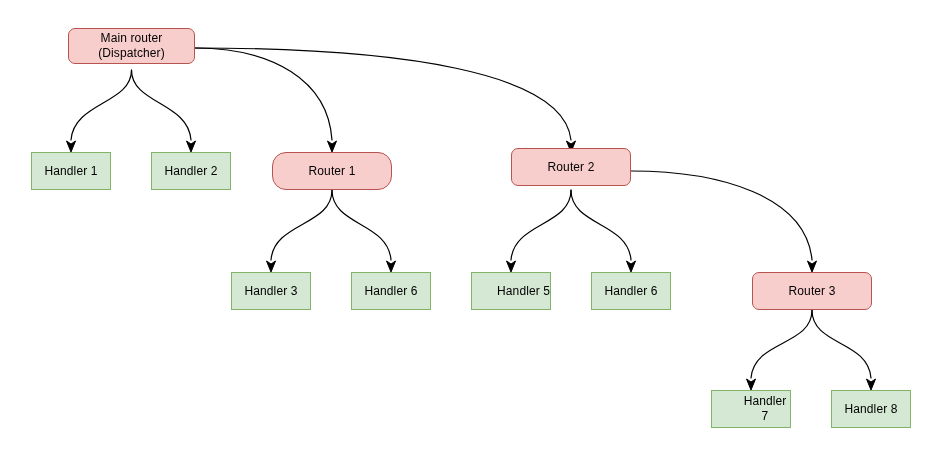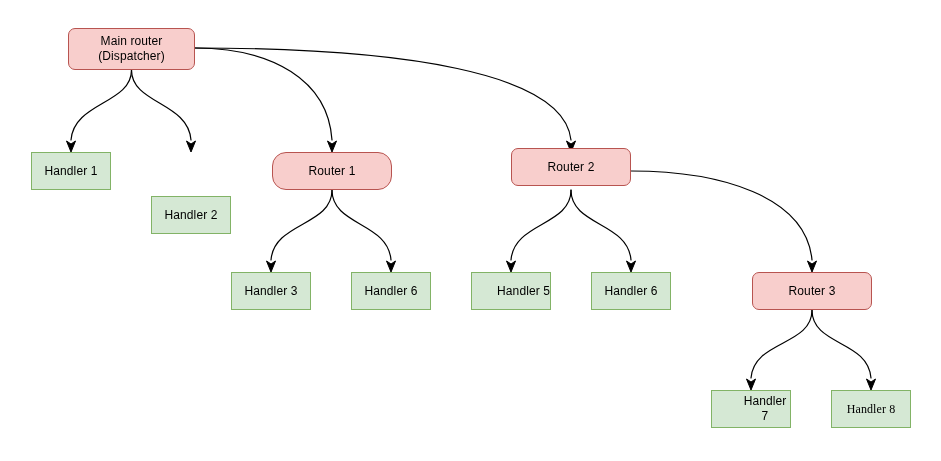--- a/index.html
+++ b/index.html
@@ -104,27 +104,27 @@
       <g>
         <path class="edge-path" d="M 812 310 C 812 346 754 340 751 378"></path>
         <path class="edge-head" d="M 746.5 379 L 751 390 L 755.5 379 L 751 382 Z"></path>
       </g>
       <g>
         <path class="edge-path" d="M 812 310 C 812 346 868 340 871 378"></path>
         <path class="edge-head" d="M 866.5 379 L 871 390 L 875.5 379 L 871 382 Z"></path>
       </g>
     </svg>
   <div id="node-layer">
-      <div class="node node-router" style="left: 68px; top: 28px; width: 127px; height: 42px;"><span>Main router
+      <div class="node node-router" style="left: 68px; top: 28px; width: 127px; height: 36px;"><span>Main router
 (Dispatcher)</span></div>
       <div class="node node-handler" style="left: 31px; top: 152px; width: 80px; height: 38px;"><span>Handler 1</span></div>
-      <div class="node node-handler" style="left: 151px; top: 152px; width: 80px; height: 38px; margin-top: 44px;"><span>Handler 2</span></div>
+      <div class="node node-handler" style="left: 151px; top: 152px; width: 80px; height: 38px;"><span>Handler 2</span></div>
       <div class="node node-router" style="left: 272px; top: 152px; width: 120px; height: 38px; border-radius: 14px;"><span>Router 1</span></div>
       <div class="node node-router" style="left: 511px; top: 148px; width: 120px; height: 38px;"><span>Router 2</span></div>
       <div class="node node-handler" style="left: 231px; top: 272px; width: 80px; height: 38px;"><span>Handler 3</span></div>
       <div class="node node-handler" style="left: 351px; top: 272px; width: 80px; height: 38px;"><span>Handler 6</span></div>
       <div class="node node-handler" style="left: 471px; top: 272px; width: 80px; height: 38px; justify-content: flex-end;"><span>Handler 5</span></div>
       <div class="node node-handler" style="left: 591px; top: 272px; width: 80px; height: 38px;"><span>Handler 6</span></div>
       <div class="node node-router" style="left: 752px; top: 272px; width: 120px; height: 38px;"><span>Router 3</span></div>
       <div class="node node-handler" style="left: 711px; top: 390px; width: 80px; height: 38px; padding-left: 28px;"><span>Handler 7</span></div>
-      <div class="node node-handler" style="left: 831px; top: 390px; width: 80px; height: 38px; font-family: Liberation Serif, serif;"><span>Handler 8</span></div>
+      <div class="node node-handler" style="left: 831px; top: 390px; width: 80px; height: 38px;"><span>Handler 8</span></div>
     </div>
 </div>
 
 </body></html>

